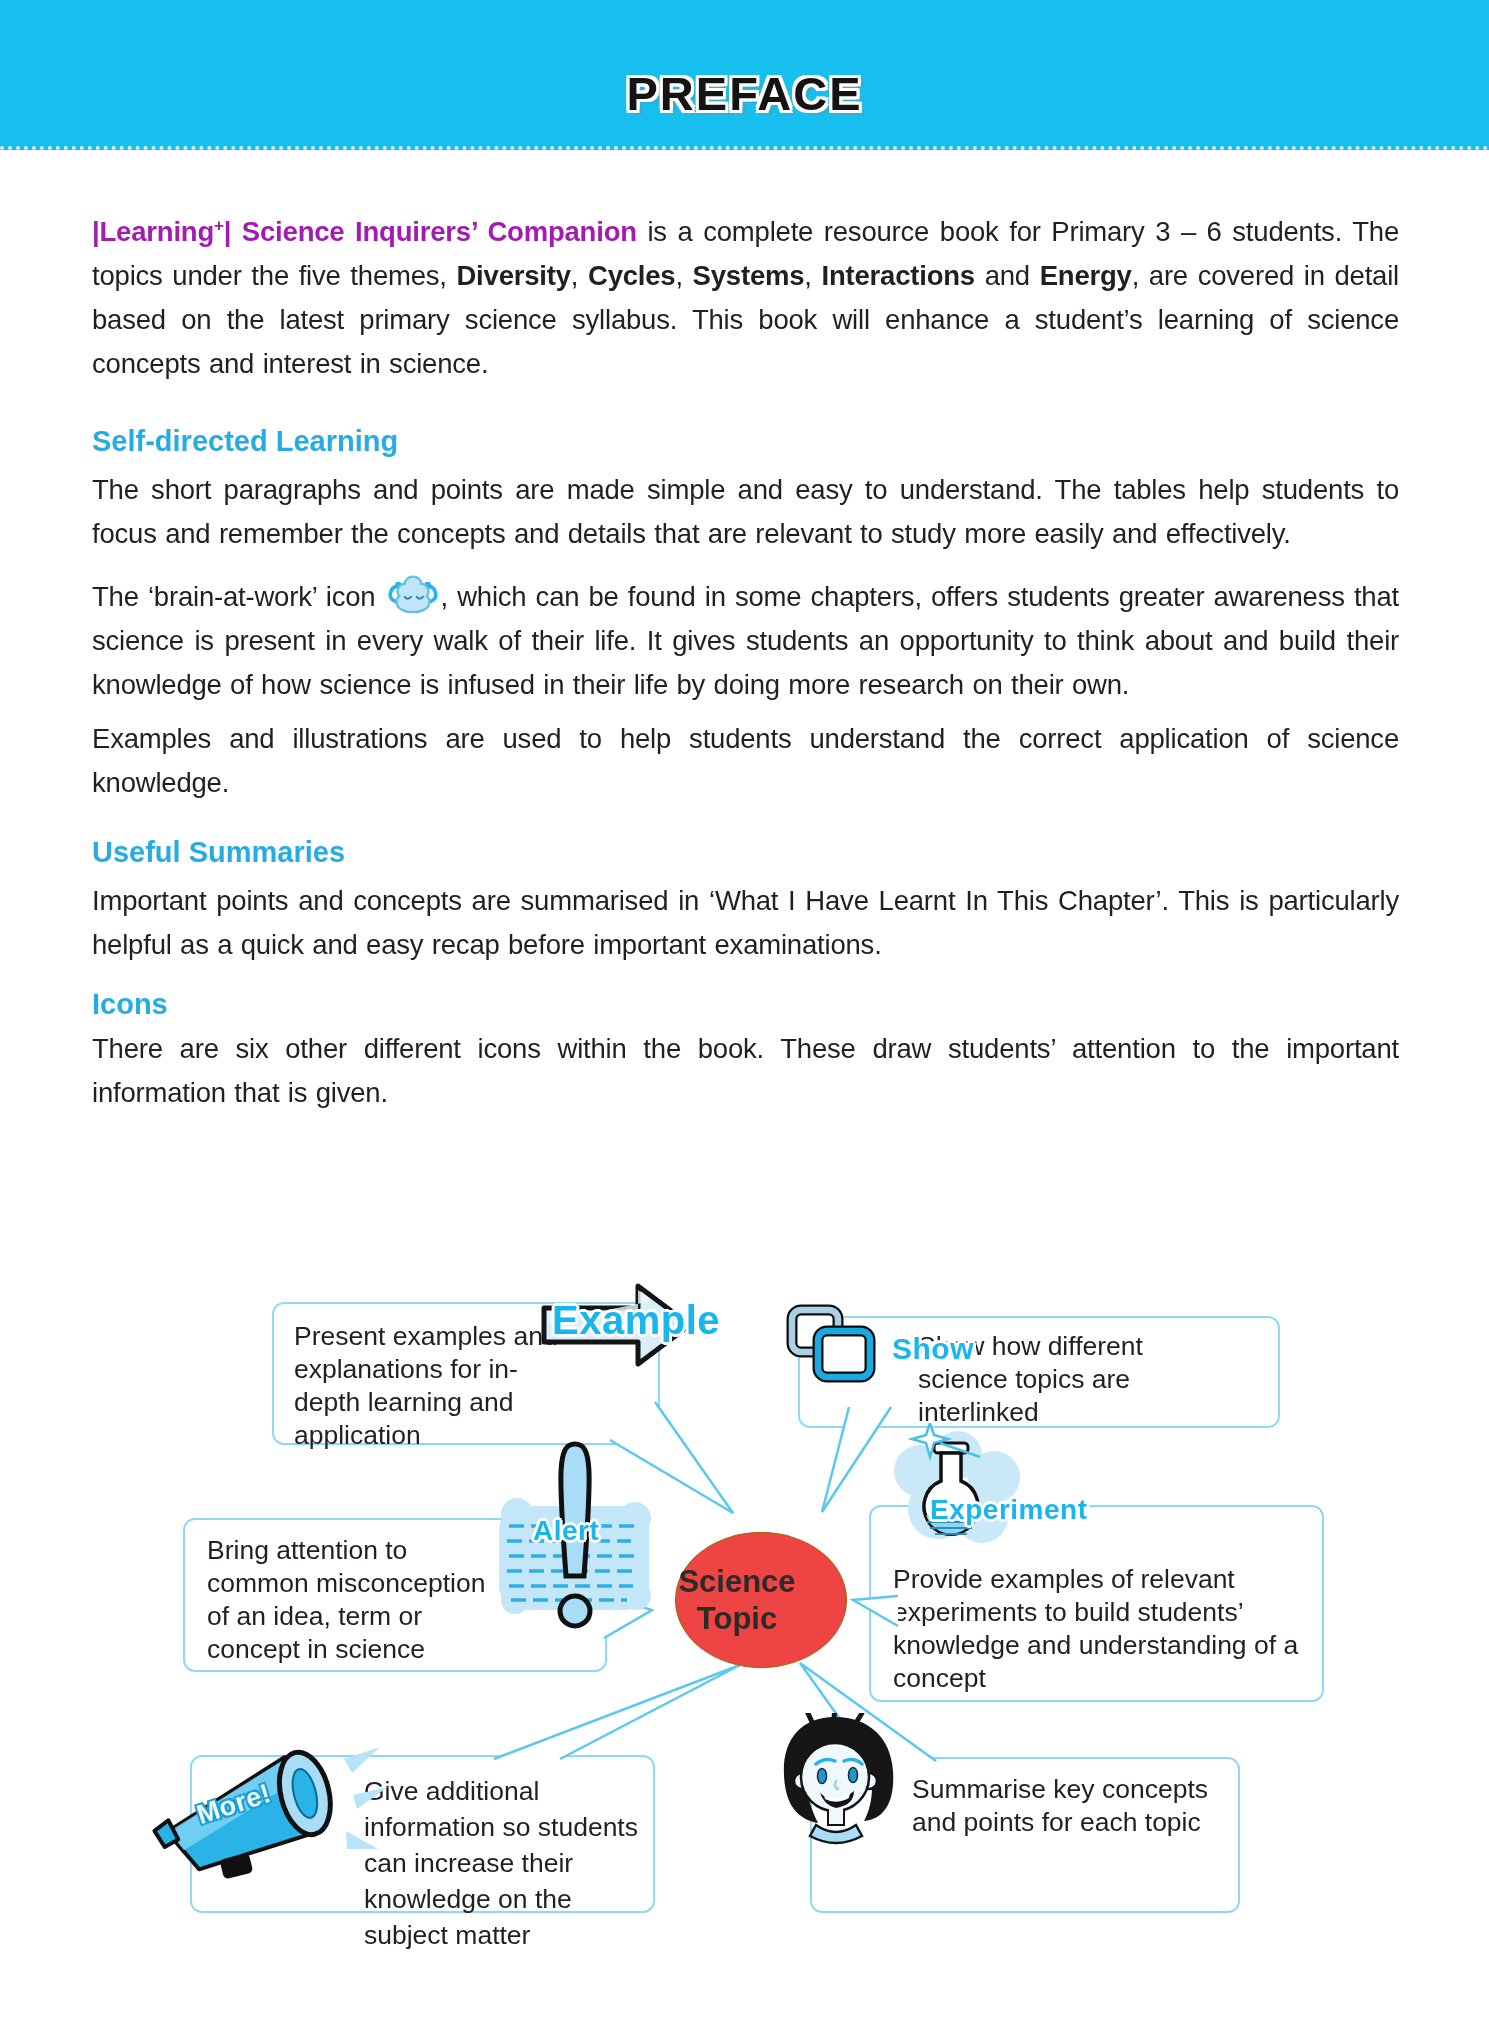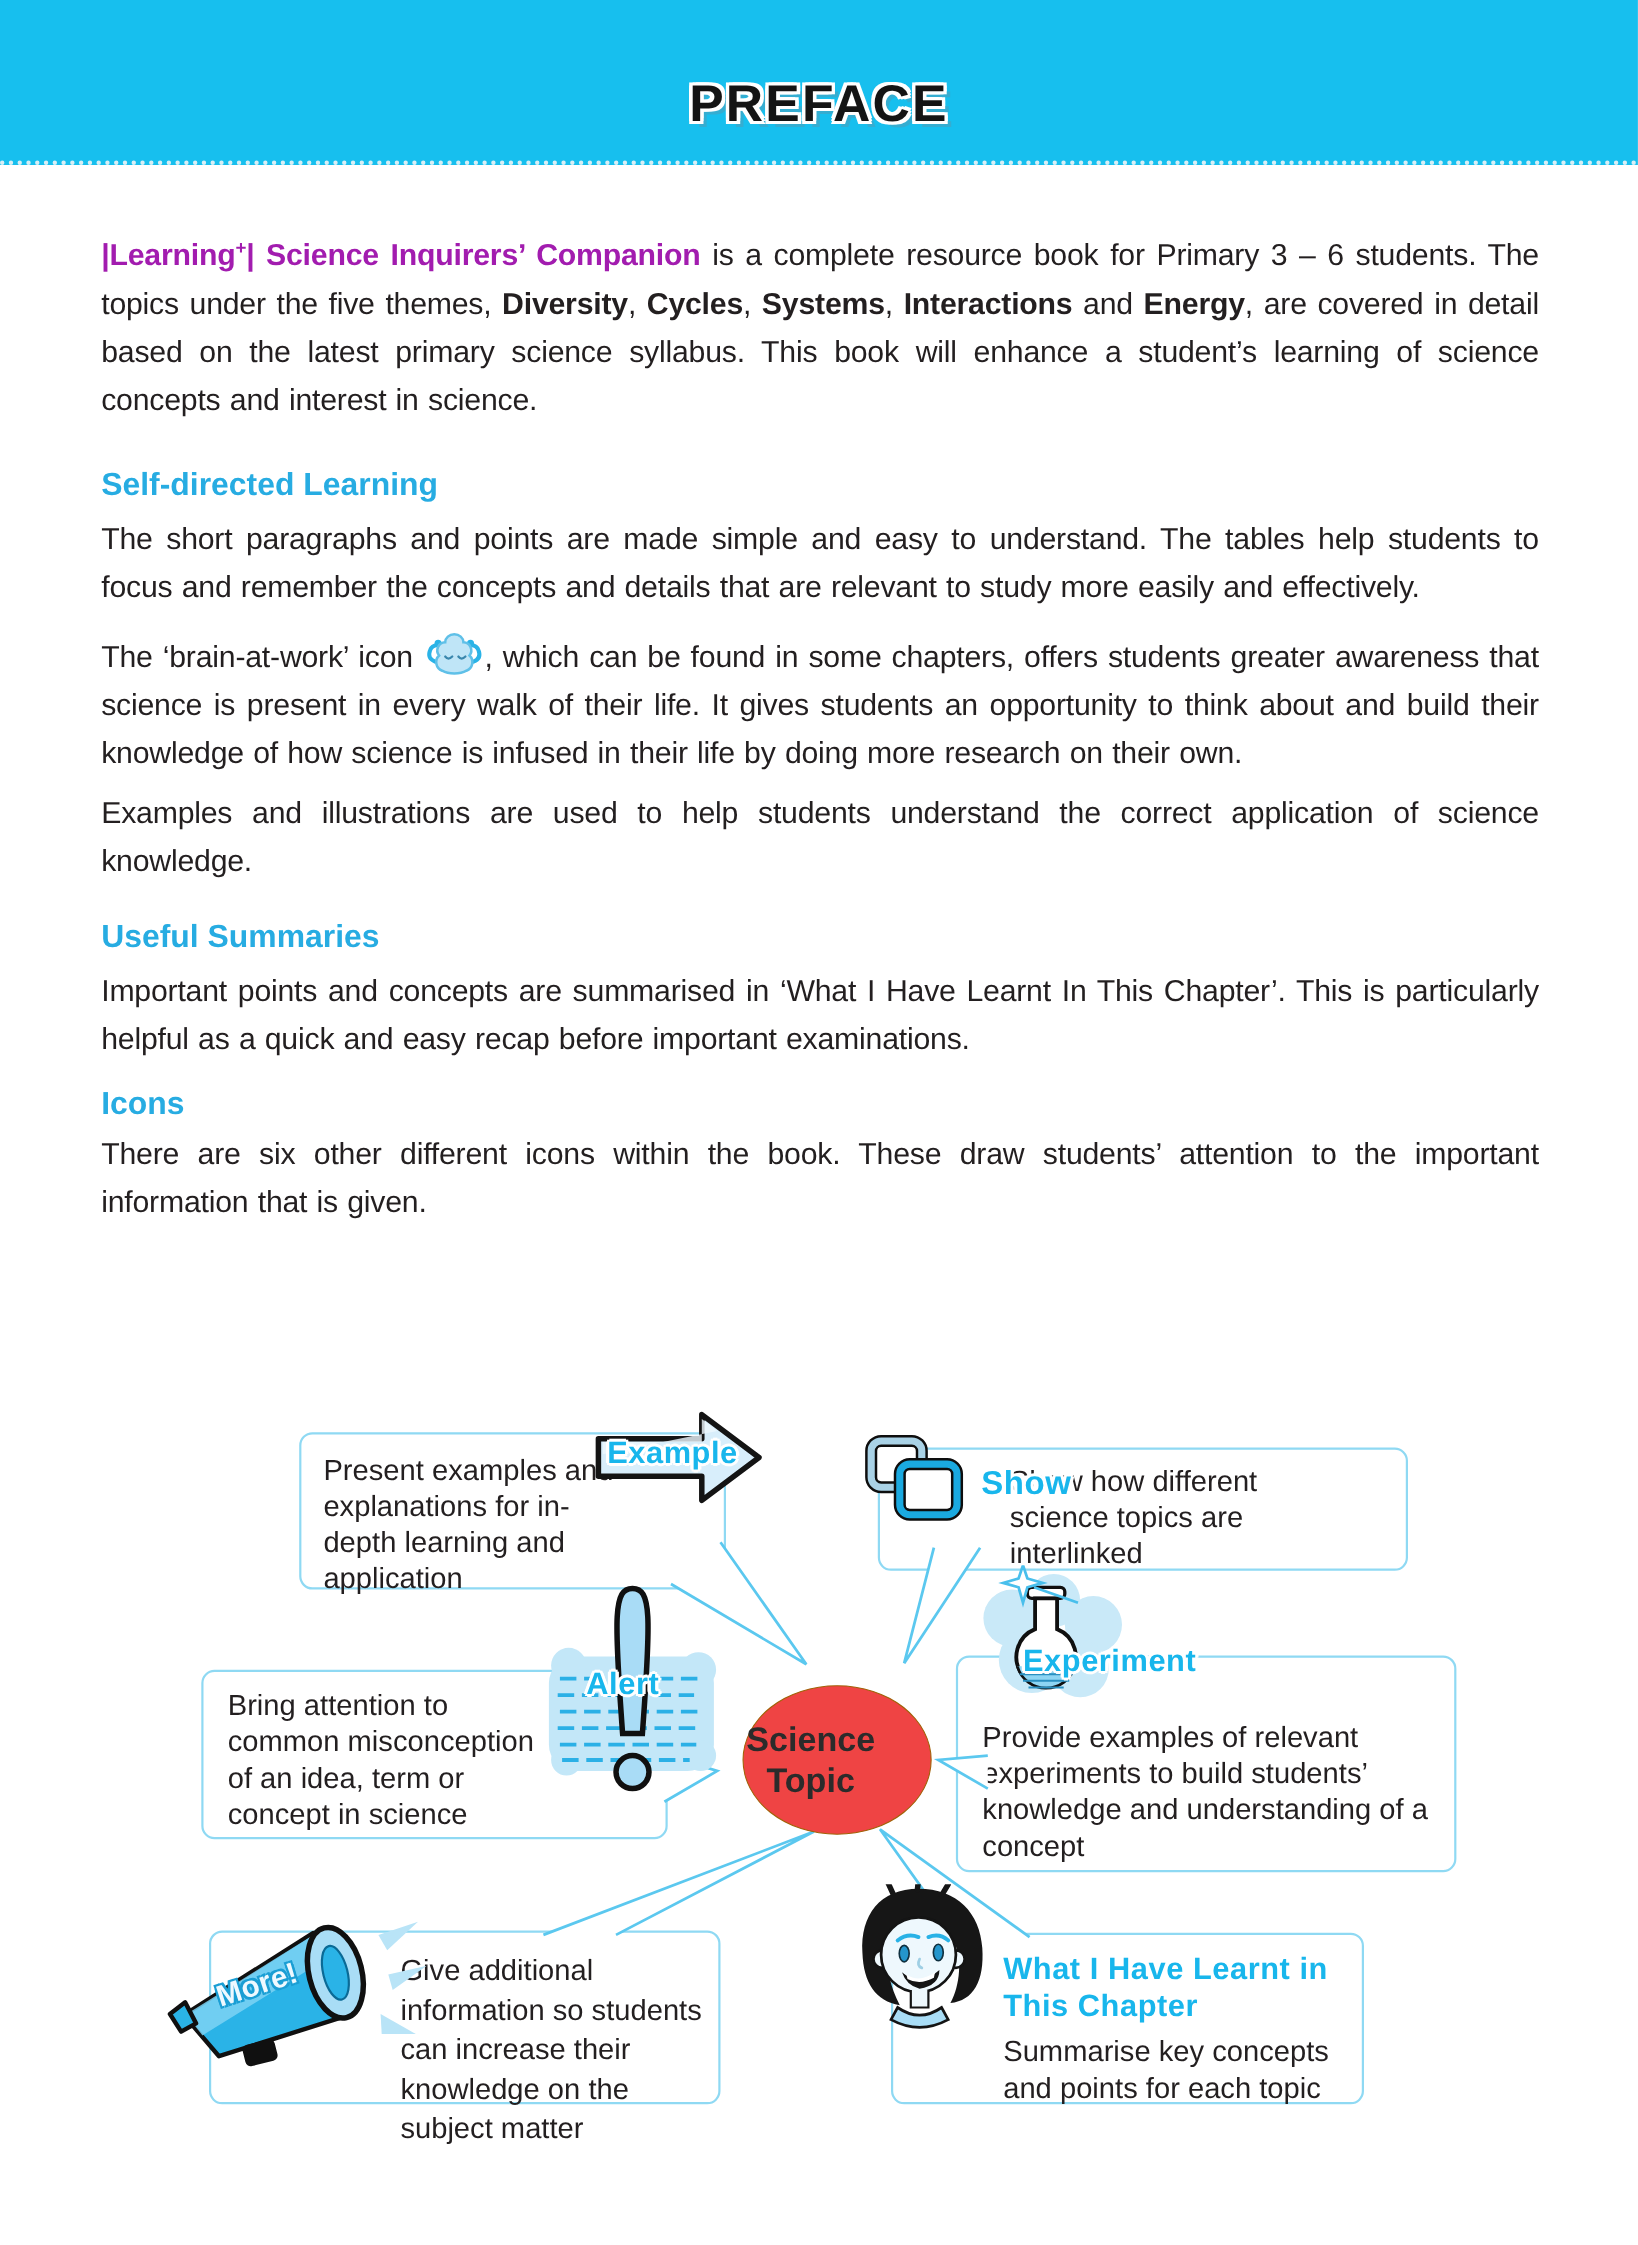--- a/index.html
+++ b/index.html
@@ -137,42 +137,41 @@
 
     <div class="bubble" id="box-experiment">
       <p class="bubble-text" style="width:408px">Provide examples of relevant experiments to build students’ knowledge and understanding of a concept</p>
     </div>
 
     <div class="bubble" id="box-more">
       <p class="bubble-text" style="width:286px">Give additional information so students can increase their knowledge on the subject matter</p>
     </div>
 
     <div class="bubble" id="box-learnt">
-      <span class="bubble-label label-in-box">What I Have Learnt in This Chapter</span>
       <p class="bubble-text" style="width:312px">Summarise key concepts and points for each topic</p>
     </div>
 
     <svg class="tails" width="1489" height="745" viewBox="0 0 1489 745">
       <path d="M610,150 L733,223 L655,112" fill="#ffffff" stroke="#5bc8ef" stroke-width="2.5"></path>
       <path d="M849,117 L822,222 L891,117" fill="#ffffff" stroke="#5bc8ef" stroke-width="2.5"></path>
       <path d="M604,305 L652,320 L604,348" fill="#ffffff" stroke="#5bc8ef" stroke-width="2.5"></path>
       <path d="M898,306 L853,310 L898,336" fill="#ffffff" stroke="#5bc8ef" stroke-width="2.5"></path>
       <path d="M494,469 L740,375 L560,469" fill="#ffffff" stroke="#5bc8ef" stroke-width="2.5"></path>
       <path d="M870,471 L800,373 L936,471" fill="#ffffff" stroke="#5bc8ef" stroke-width="2.5"></path>
     </svg>
 
     <div class="center-ellipse">
       <span>Science Topic</span>
     </div>
 
     <svg class="dicon" style="left:540px; top:-12px" width="155" height="95" viewBox="0 0 155 95">
       <polygon points="4,30 98,30 98,8 150,47 98,86 98,64 4,64" fill="#d8eefb" stroke="#141414" stroke-width="5" stroke-linejoin="round"></polygon>
       <polygon points="8,33 98,33 98,12 112,23 8,44" fill="#eef8fe" opacity="0.8"></polygon>
     </svg>
-    <span class="bubble-label" style="left:552px; top:14px; font-size:28px">Example</span>
+    <span class="bubble-label" style="left:552px; top:14px; font-size:40px">Example</span>
 
     <svg class="dicon" style="left:784px; top:13px" width="95" height="82" viewBox="0 0 95 82">
       <rect x="8" y="7" width="46" height="42" rx="9" fill="#ffffff" stroke="#0e0e0e" stroke-width="11"></rect>
       <rect x="8" y="7" width="46" height="42" rx="9" fill="none" stroke="#a9d2e6" stroke-width="6.5"></rect>
       <rect x="34" y="28" width="52" height="46" rx="9" fill="#ffffff" stroke="#0e0e0e" stroke-width="11"></rect>
       <rect x="34" y="28" width="52" height="46" rx="9" fill="none" stroke="#1aa9e0" stroke-width="6.5"></rect>
     </svg>
     <span class="bubble-label" style="left:892px; top:42px; font-size:30px">Show</span>
 
     <svg class="dicon" style="left:495px; top:148px" width="160" height="235" viewBox="0 0 160 235">

